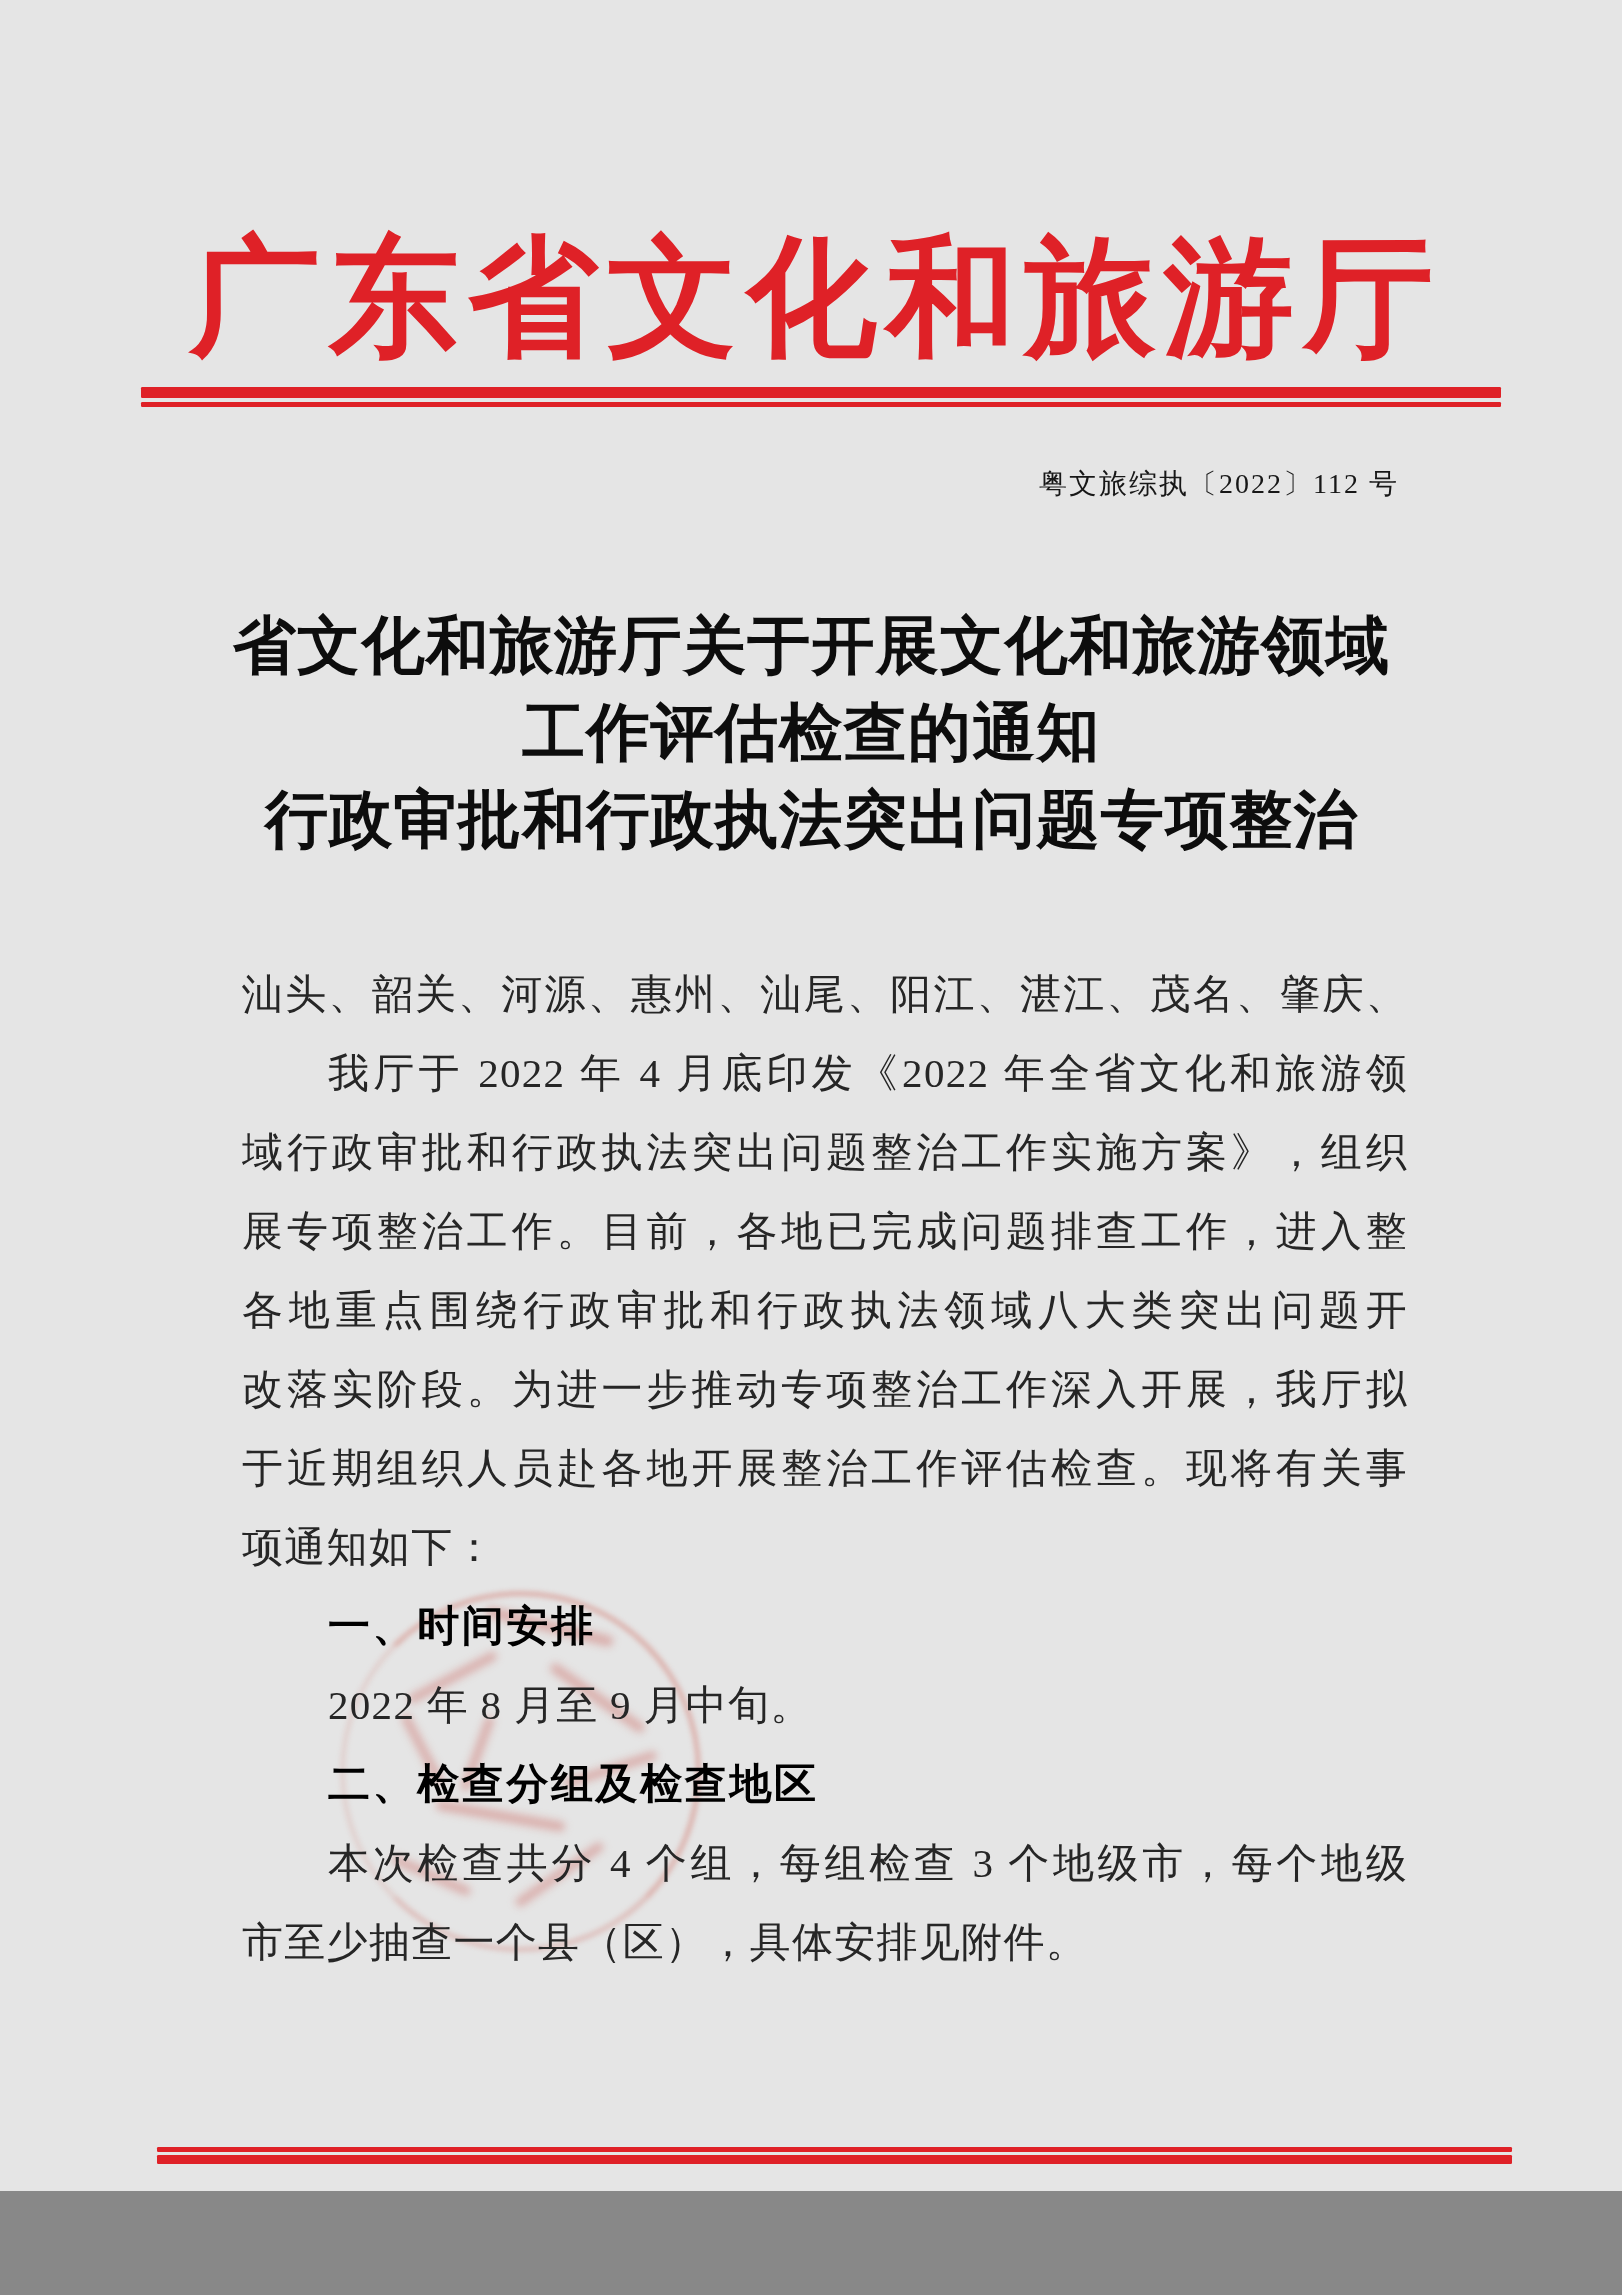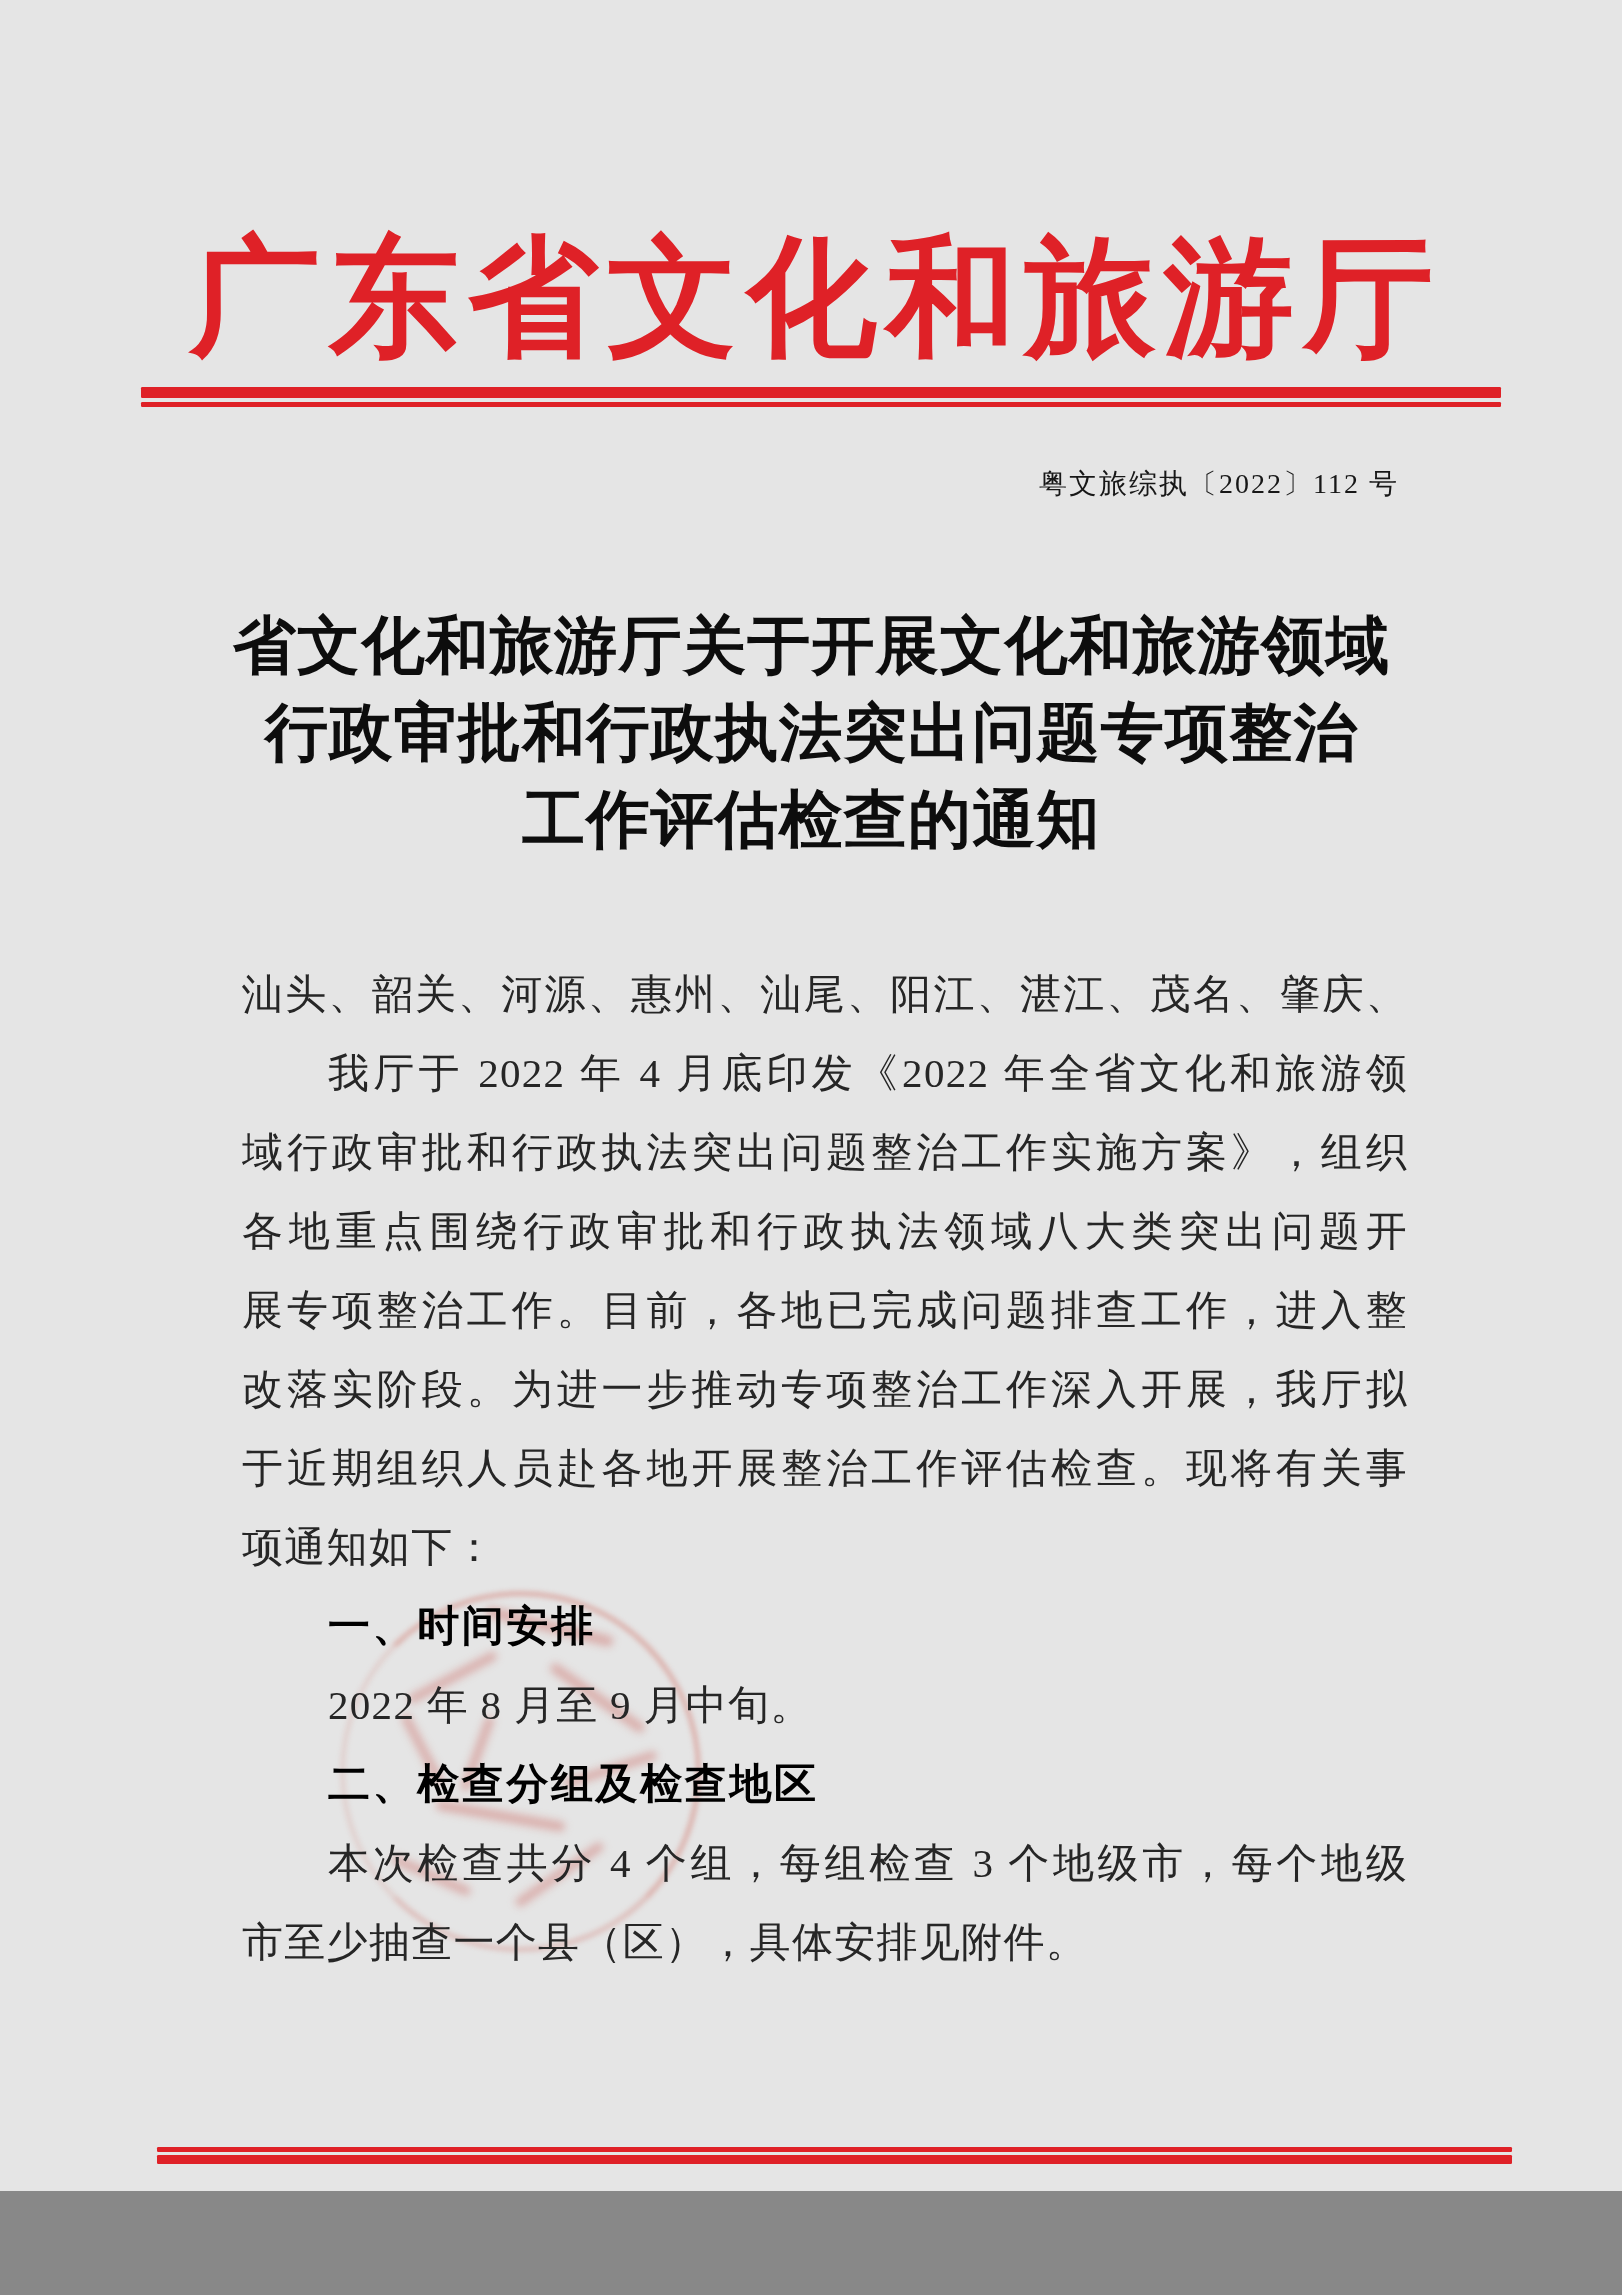--- a/index.html
+++ b/index.html
@@ -89,42 +89,42 @@
 <div class="page">
 
   <div class="letterhead">广东省文化和旅游厅</div>
   <div class="rule rule-thick-top"></div>
   <div class="rule rule-thin-top"></div>
 
   <div class="doc-number">粤文旅综执〔2022〕112 号</div>
 
   <div class="doc-title">
     <div>省文化和旅游厅关于开展文化和旅游领域</div>
+    <div>工作评估检查的通知</div>
     <div>行政审批和行政执法突出问题专项整治</div>
-    <div>工作评估检查的通知</div>
   </div>
 
   <div class="seal">
     <div class="seal-mark m1"></div>
     <div class="seal-mark m2"></div>
     <div class="seal-mark m3"></div>
     <div class="seal-mark m4"></div>
     <div class="seal-mark m5"></div>
     <div class="seal-mark m6"></div>
     <div class="seal-mark m7"></div>
     <div class="seal-mark m8"></div>
     <div class="seal-mark m9"></div>
   </div>
 
   <div class="body-block">
     <div class="line fill">汕头、韶关、河源、惠州、汕尾、阳江、湛江、茂名、肇庆、</div>
     <div class="line indent fill">我厅于 2022 年 4 月底印发《2022 年全省文化和旅游领</div>
     <div class="line fill">域行政审批和行政执法突出问题整治工作实施方案》，组织</div>
+    <div class="line fill">展专项整治工作。目前，各地已完成问题排查工作，进入整</div>
     <div class="line fill">各地重点围绕行政审批和行政执法领域八大类突出问题开</div>
-    <div class="line fill">展专项整治工作。目前，各地已完成问题排查工作，进入整</div>
     <div class="line fill">改落实阶段。为进一步推动专项整治工作深入开展，我厅拟</div>
     <div class="line fill">于近期组织人员赴各地开展整治工作评估检查。现将有关事</div>
     <div class="line">项通知如下：</div>
     <div class="line heading indent">一、时间安排</div>
     <div class="line indent">2022 年 8 月至 9 月中旬。</div>
     <div class="line heading indent">二、检查分组及检查地区</div>
     <div class="line indent fill">本次检查共分 4 个组，每组检查 3 个地级市，每个地级</div>
     <div class="line">市至少抽查一个县（区），具体安排见附件。</div>
   </div>
 

